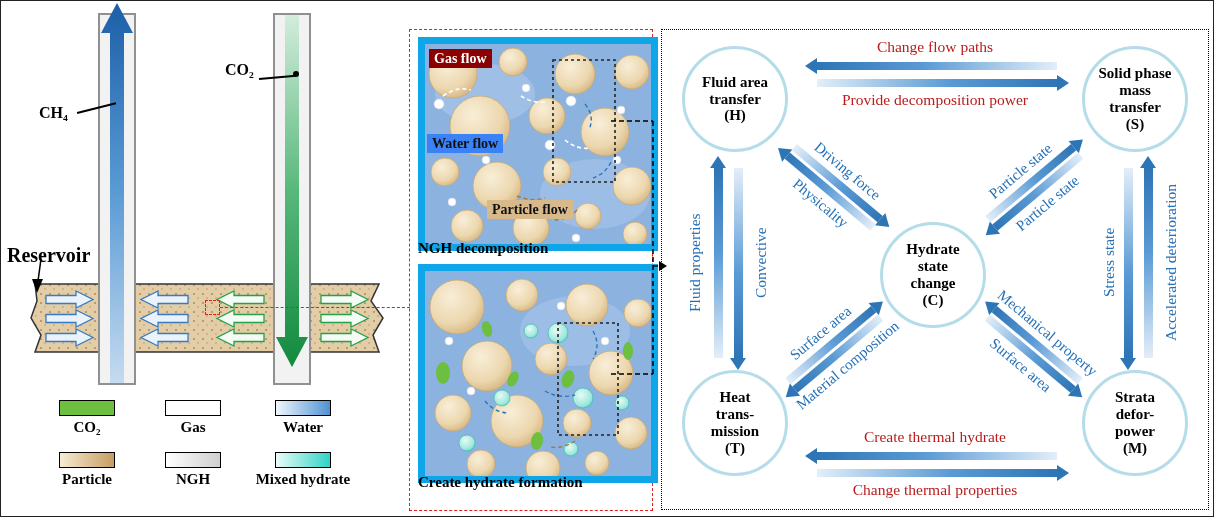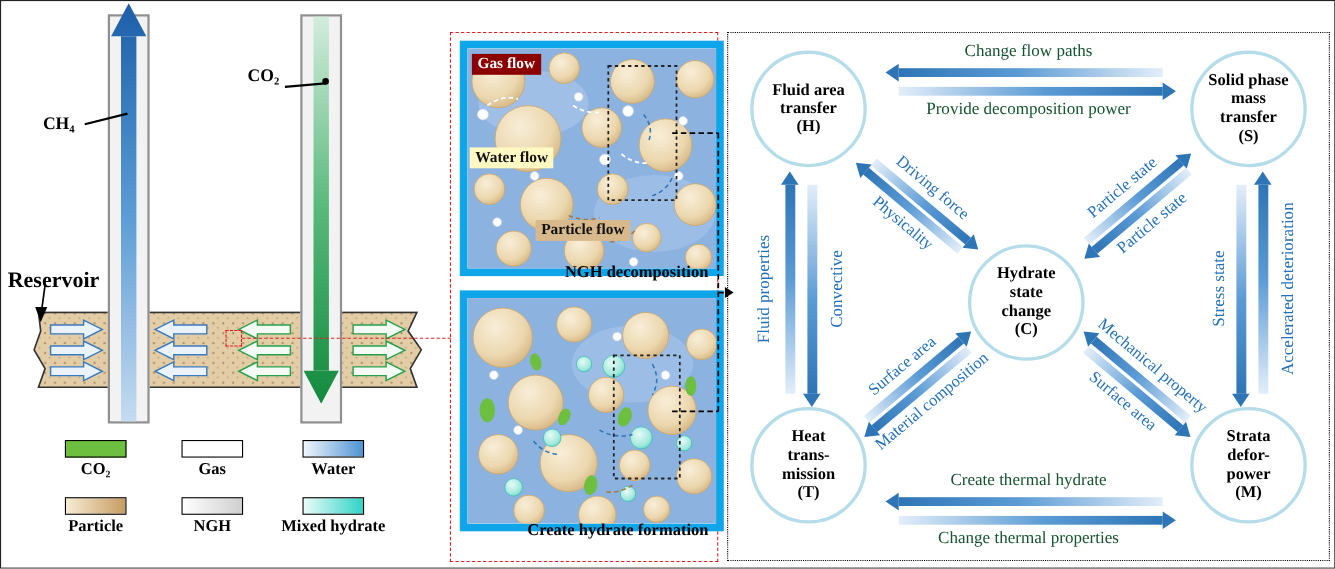--- a/index.html
+++ b/index.html
@@ -20,28 +20,28 @@
   .sw-ngh{background:linear-gradient(to right,#ffffff,#cfcfcf);}
   .sw-mixed{background:linear-gradient(to right,#eafcf9,#2fd3c6);}
   .leg-label{font-weight:bold;font-size:15px;}
   .red-square{position:absolute;left:204px;top:299px;width:15px;height:15px;border:1.5px dashed #e02020;box-sizing:border-box;}
   .red-line{position:absolute;left:219px;top:306px;width:190px;height:0;border-top:1.5px dashed #e02020;}
   
   .red-box{position:absolute;left:408px;top:28px;width:244px;height:482px;border:1.6px dashed #e02020;box-sizing:border-box;}
   .bubble{position:absolute;left:417px;width:226px;border:7px solid #0ea5e9;}
   .flow-tag{position:absolute;font-weight:bold;font-size:14px;line-height:19px;padding:0 5px;white-space:nowrap;}
   .tag-gas{left:4px;top:5px;background:#8b0000;color:#fff;}
-  .tag-water{left:2px;top:90px;background:#fef9c3;color:#111;}
+  .tag-water{left:2px;top:90px;background:#3b82f6;color:#111;}
   .tag-particle{left:62px;top:156px;background:#d8b98c;color:#111;}
-  .caption{position:absolute;left:417px;width:226px;text-align:right;font-weight:bold;font-size:15px;}
+  .caption{position:absolute;left:417px;width:226px;text-align:left;font-weight:bold;font-size:15px;}
   
   .dot-box{position:absolute;left:660px;top:28px;width:546px;height:479px;border:1.6px dotted #000;box-sizing:content-box;background:#fff;}
   .node{position:absolute;width:106px;height:106px;border-radius:50%;border:3px solid #b5dce9;background:#fff;box-sizing:border-box;
         display:flex;flex-direction:column;justify-content:center;text-align:center;font-weight:bold;font-size:15px;line-height:1.12;}
-  .elabel{position:absolute;color:#14532d;font-size:15.5px;white-space:nowrap;text-align:center;}
+  .elabel{position:absolute;color:#b91c1c;font-size:15.5px;white-space:nowrap;text-align:center;}
   .vlabel{position:absolute;writing-mode:vertical-rl;transform:rotate(180deg);height:195px;color:#2470b8;font-size:15.5px;
           text-align:center;white-space:nowrap;}
   .harrow{position:absolute;height:8px;}
   .hr{background:linear-gradient(to right,#e3eef9,#5b9bd5 55%,#2e75b6);}
   .hr::after{content:"";position:absolute;right:-12px;top:-4px;width:0;height:0;
              border-left:12px solid #2e75b6;border-top:8px solid transparent;border-bottom:8px solid transparent;}
   .hl{background:linear-gradient(to left,#e3eef9,#5b9bd5 55%,#2e75b6);}
   .hl::before{content:"";position:absolute;left:-12px;top:-4px;width:0;height:0;
              border-right:12px solid #2e75b6;border-top:8px solid transparent;border-bottom:8px solid transparent;}
   .varr{position:absolute;width:9px;}

